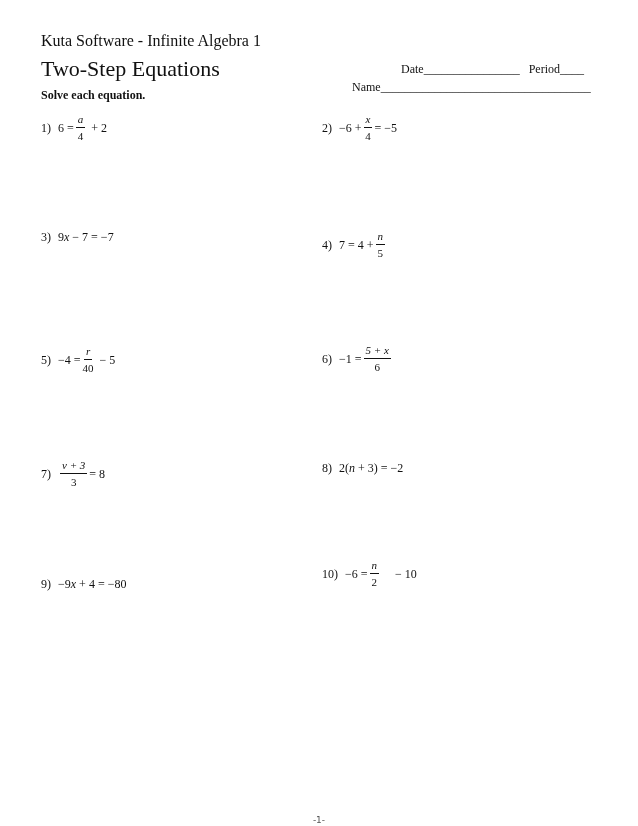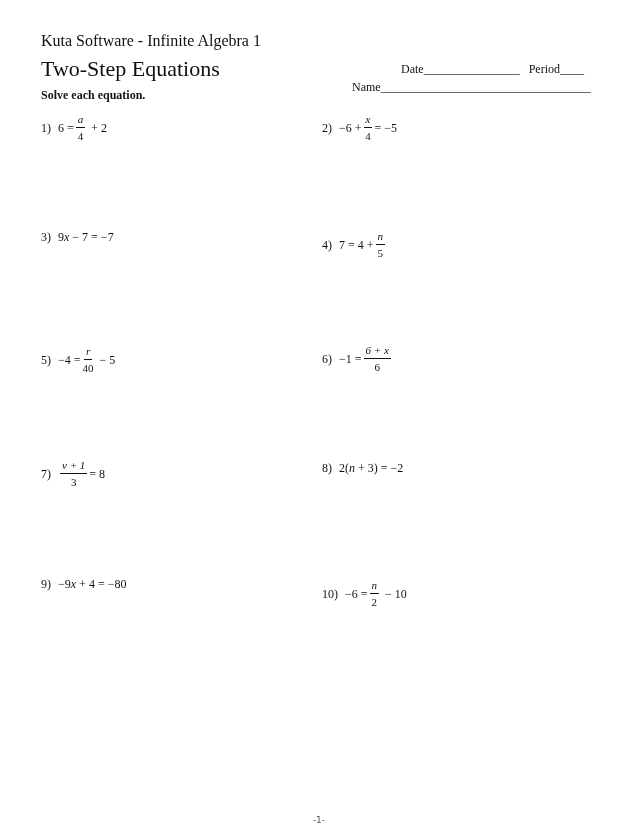--- a/index.html
+++ b/index.html
@@ -75,51 +75,51 @@
       <span class="n"><i>r</i></span>
       <span class="d">40</span>
     </span>
   <span style="margin-left:4px">− 5</span>
 </div>
 
 <div class="prob" style="left:322px; top:345px;">
   <span class="num">6)</span>
   <span>−1 =</span>
   <span class="frac">
-      <span class="n"><i>6 + x</i></span>
+      <span class="n"><i>5 + x</i></span>
       <span class="d">6</span>
     </span>
 </div>
 
 <div class="prob" style="left:41px; top:460px;">
   <span class="num">7)</span>
   <span class="frac">
-      <span class="n"><i>v + 1</i></span>
+      <span class="n"><i>v + 3</i></span>
       <span class="d">3</span>
     </span>
   <span>= 8</span>
 </div>
 
 <div class="prob" style="left:322px; top:461px;">
   <span class="num">8)</span>
   <span>2(</span>
     <i>n</i>
     <span style="white-space:pre"> + 3) = −2</span>
 </div>
 
 <div class="prob" style="left:41px; top:577px;">
   <span class="num">9)</span>
   <span>−9</span>
     <i>x</i>
     <span style="white-space:pre"> + 4 = −80</span>
 </div>
 
-<div class="prob" style="left:322px; top:580px;justify-content:flex-end;">
+<div class="prob" style="left:322px; top:560px;justify-content:flex-end;">
   <span class="num">10)</span>
   <span>−6 =</span>
   <span class="frac">
       <span class="n"><i>n</i></span>
       <span class="d">2</span>
     </span>
-  <span style="margin-left:4px">− 10</span>
+  <span style="margin-left:14px">− 10</span>
 </div>
 
 <div class="abs footer">-1-</div>
 
 </body></html>

